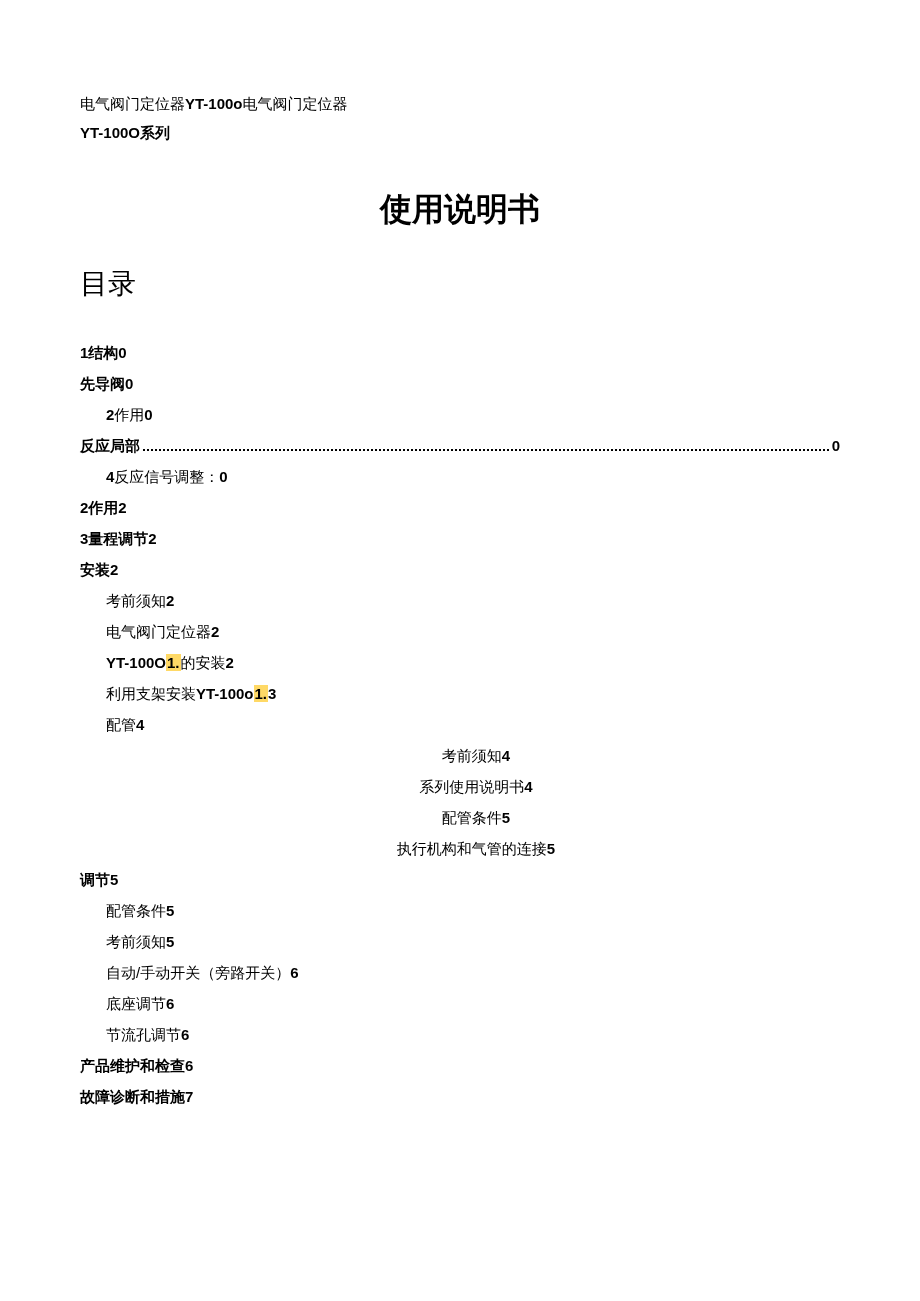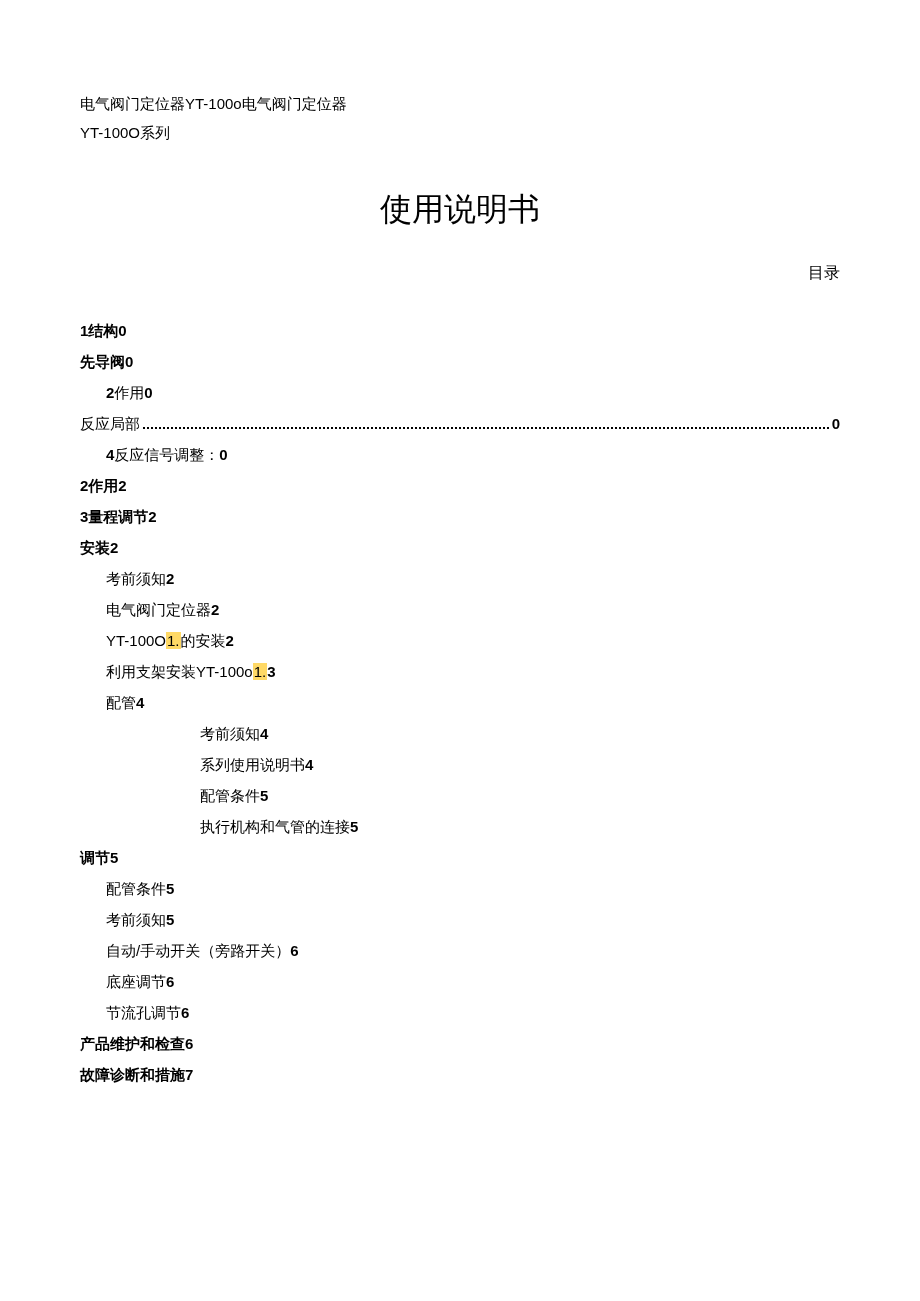--- a/index.html
+++ b/index.html
@@ -16,67 +16,68 @@
       font-size: 15px;
       line-height: 1.8;
     }
     .header-line {
       font-size: 15px;
       margin-bottom: 2px;
     }
     .title {
       text-align: center;
       font-size: 32px;
-      font-weight: normal;
+      font-weight: bold;
       margin-top: 35px;
       margin-bottom: 20px;
     }
     .subtitle {
-      text-align: right;
-      font-size: 16px;
+      text-align: left;
+      font-size: 28px;
       font-family: Liberation Sans, sans-serif;
       margin-bottom: 30px;
     }
     .toc-level-0 {
       font-weight: bold;
       margin-top: 4px;
     }
     .toc-level-1 {
       margin-left: 26px;
       margin-top: 4px;
     }
     .toc-level-2 {
-      margin-left: 120px;
+      margin-left: 32px;
       margin-top: 4px;
+      text-align: center;
     }
     .dotted-line {
       display: flex;
       align-items: baseline;
       width: 100%;
     }
     .dotted-line .dots {
       flex: 1;
       border-bottom: 2px dotted #000;
       margin: 0 3px 4px 3px;
     }
     .dotted-line .label {
-      font-weight: normal;
+      font-weight: bold;
     }
     .dotted-line .page {
       font-weight: bold;
     }
     .highlight {
       background-color: #ffd966;
       padding: 0 1px;
     }
     .entry {
       display: block;
     }
     .bold {
-      font-weight: normal;
+      font-weight: bold;
     }
     .num {
       font-weight: bold;
     }
   </style>
 </head>
 <body>
 
 <div class="header-line">
   <span>电气阀门定位器</span><span class="bold">YT-100o</span><span>电气阀门定位器</span>

